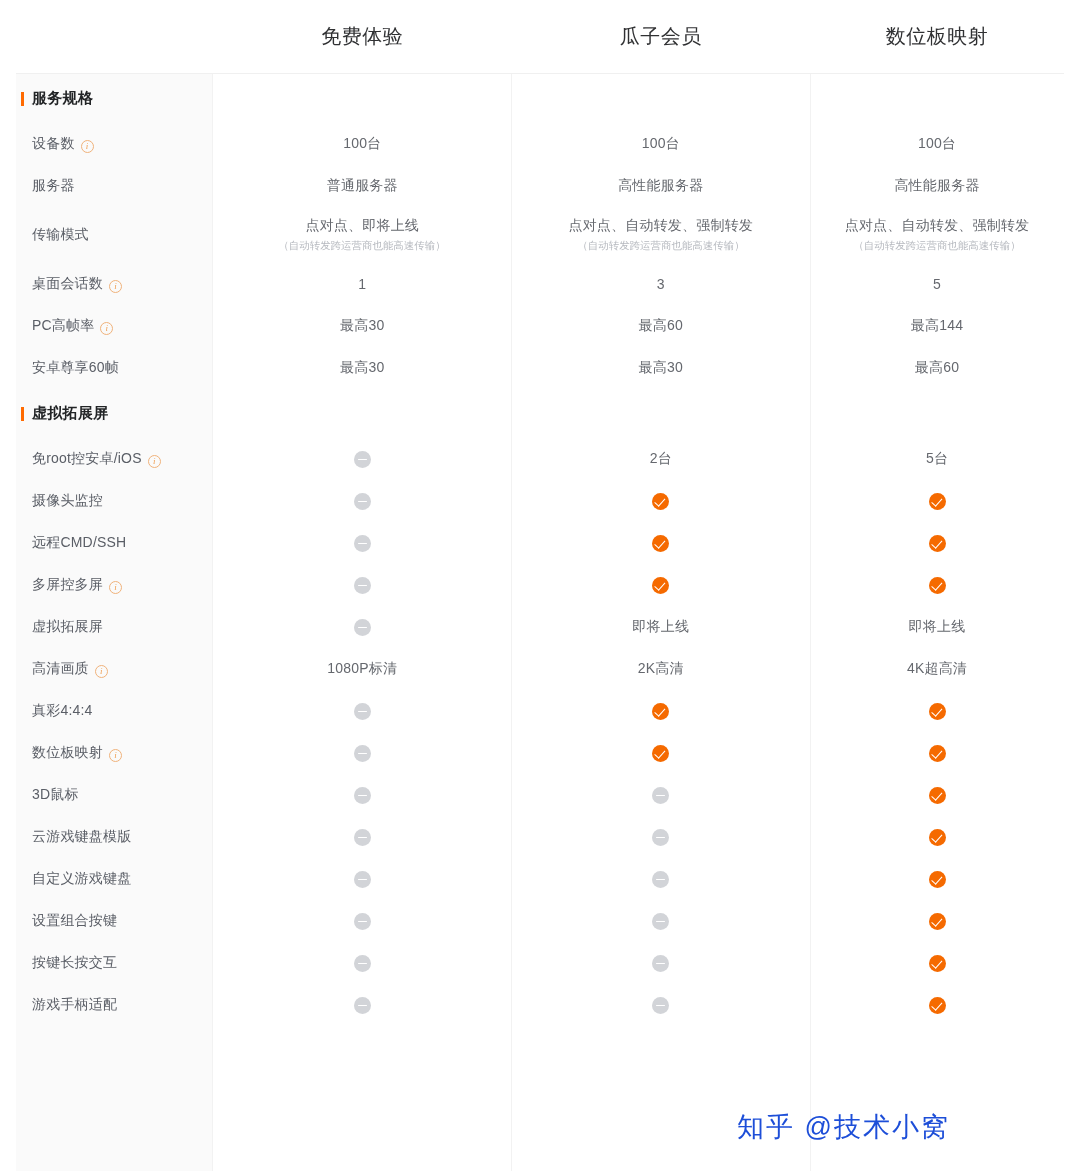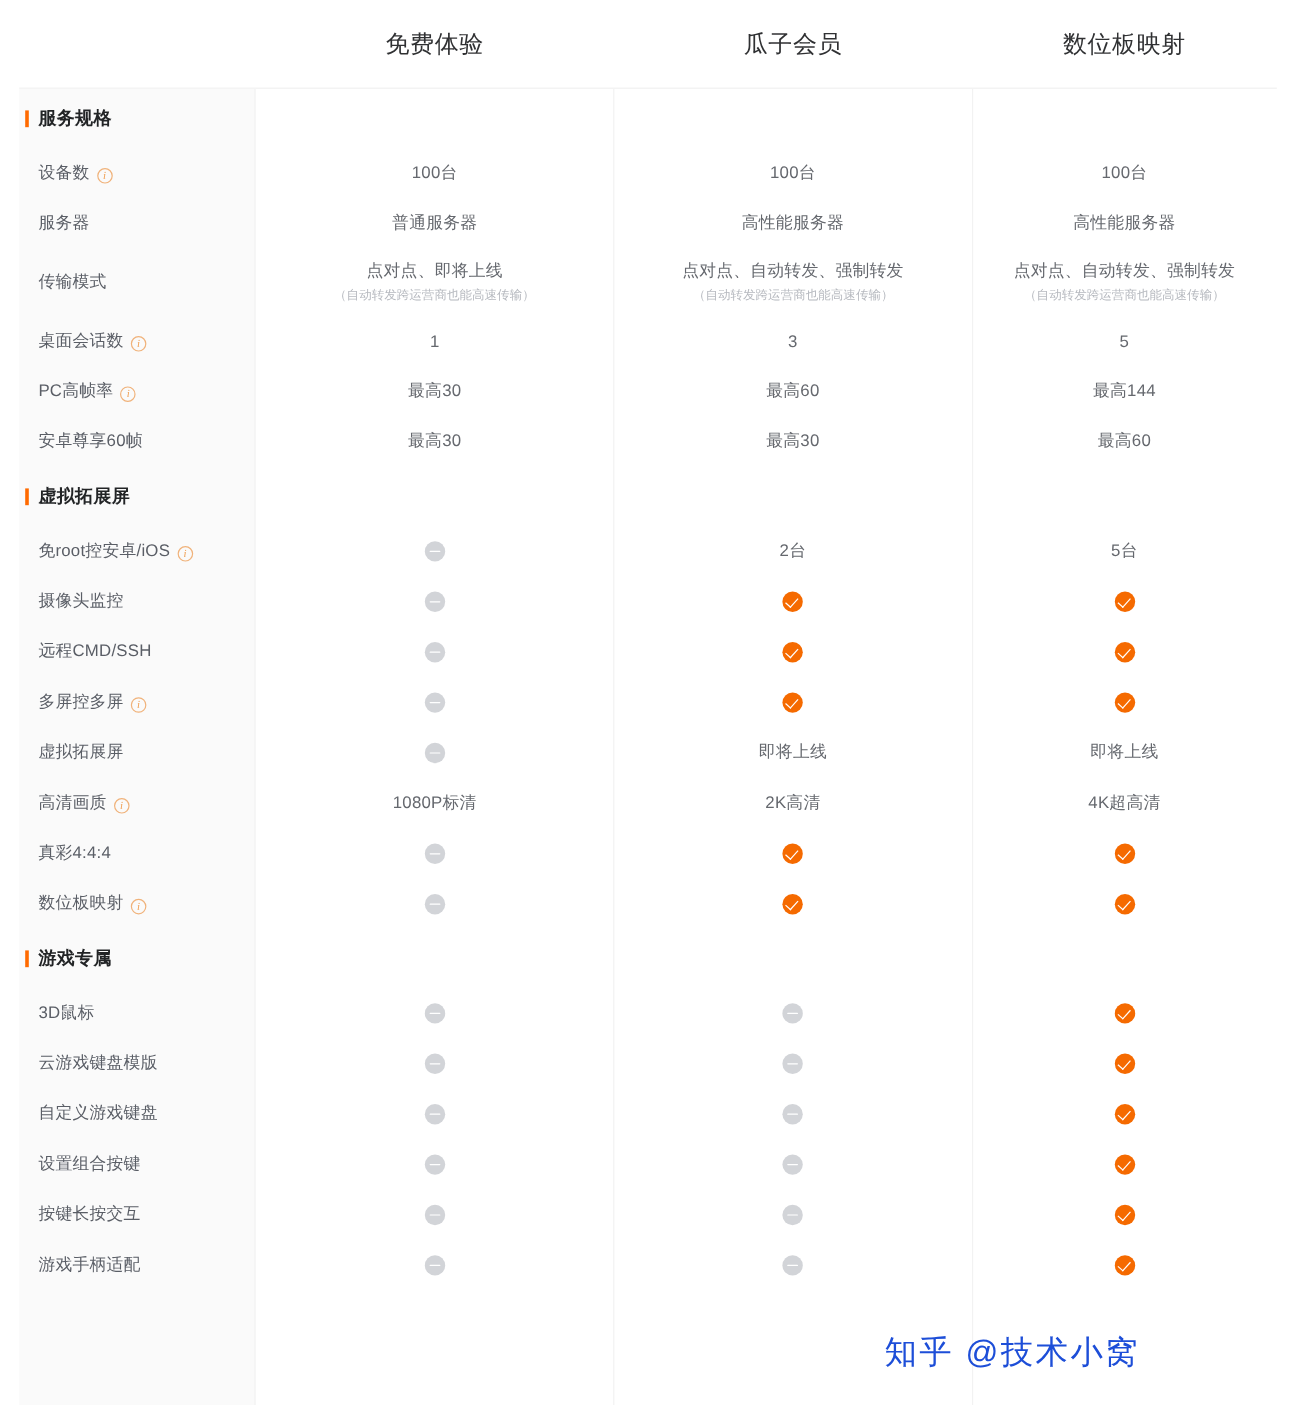--- a/index.html
+++ b/index.html
@@ -408,27 +408,20 @@
           <div class="cell-val">
             <span class="dash-icon"></span>
           </div>
           <div class="cell-val">
             <span class="check-icon"></span>
           </div>
           <div class="cell-val c3">
             <span class="check-icon"></span>
           </div>
         </div>
-        <div class="section-head">
-          <div class="sh-label">
-            <span class="accent-bar"></span>
-            <span class="sh-title">游戏专属</span>
-          </div>
-          <div class="sh-rest"></div>
-        </div>
         <div class="row">
           <div class="cell-label">
             <span>3D鼠标</span>
           </div>
           <div class="cell-val">
             <span class="dash-icon"></span>
           </div>
           <div class="cell-val">
             <span class="dash-icon"></span>
           </div>

